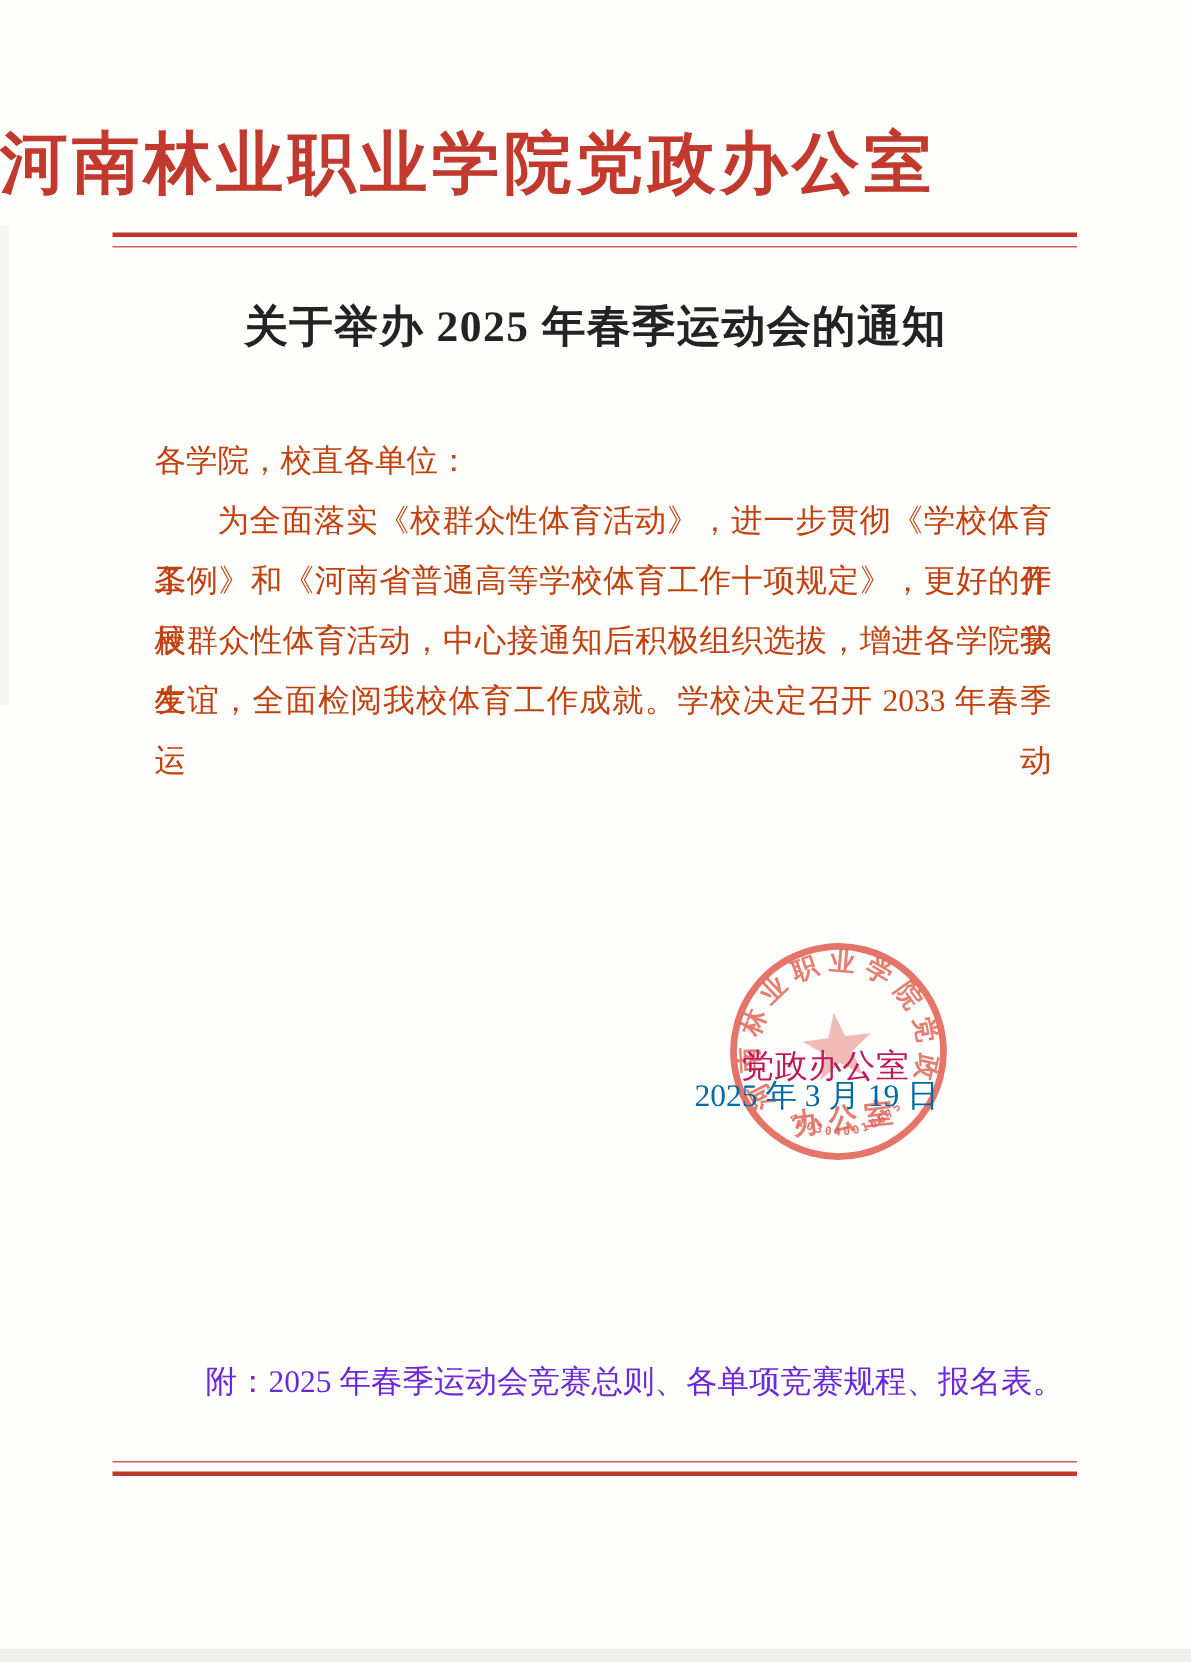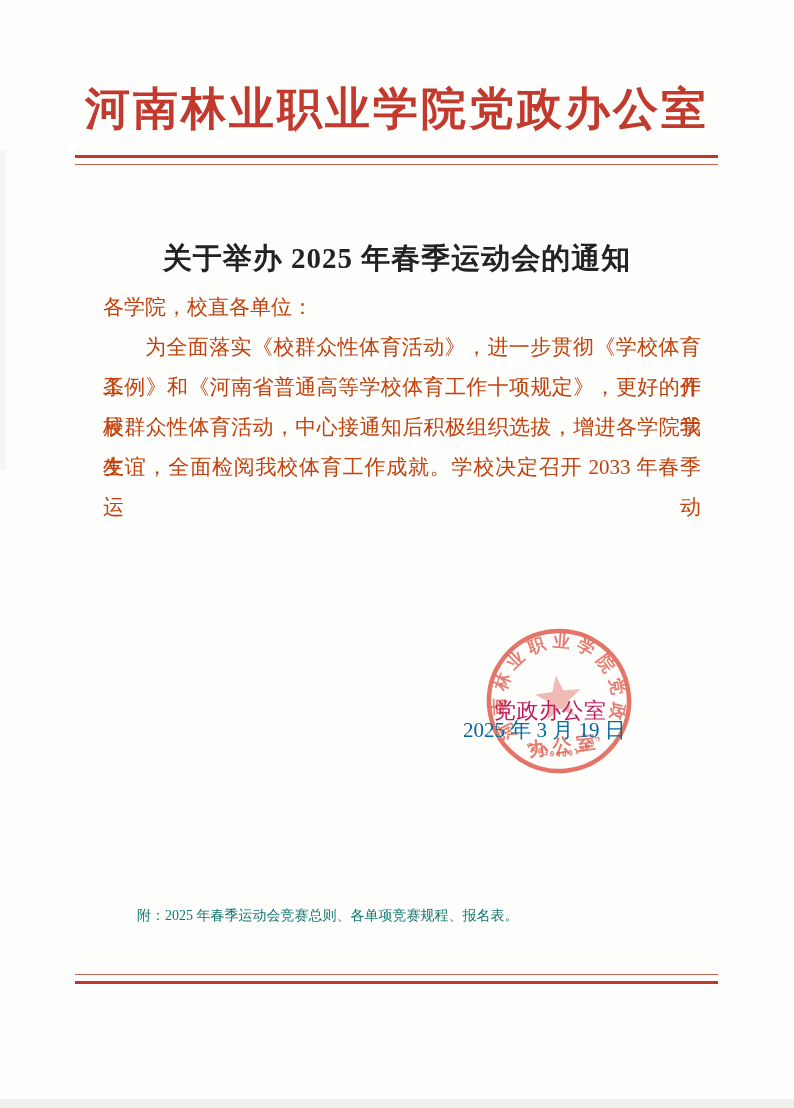--- a/index.html
+++ b/index.html
@@ -11,37 +11,36 @@
   }
   .page{position:absolute;inset:0;background:#fefefd;}
 
   
   .scan-bottom{position:absolute;left:0;bottom:0;width:794px;height:9px;background:#efefec;}
   .scan-left{position:absolute;left:0;top:150px;width:6px;height:320px;background:#ececea;opacity:.5;}
 
   
   .header-title{
     position:absolute;left:0;top:82px;width:794px;
-    text-align:center;font-size:45px;font-weight:bold;
+    text-align:left;font-size:45px;font-weight:bold;
     color:#c23a2d;letter-spacing:3px;line-height:54px;
     white-space:nowrap;
   }
   .rule{position:absolute;left:75px;width:643px;background:#bf382b;}
   .rule-top-thick{top:155px;height:3px;}
   .rule-top-thin{top:164px;height:1px;opacity:.8;}
   .rule-bottom-thin{top:974px;height:1px;opacity:.8;}
   .rule-bottom-thick{top:981px;height:3px;}
 
   
   .doc-title{
     position:absolute;left:0;top:199px;width:794px;
     text-align:center;font-size:29px;font-weight:bold;
     color:#232323;letter-spacing:1px;line-height:38px;
     white-space:nowrap;
-    margin-top:40px;
   }
 
   
   .body-block{
     position:absolute;left:103px;top:287px;width:598px;
     font-size:21px;line-height:40px;color:#c2410c;
   }
   .body-line{height:40px;white-space:nowrap;}
   .jl{text-align:justify;text-align-last:justify;white-space:normal;}
   .indent{text-indent:42px;}
@@ -59,21 +58,21 @@
     font-size:22px;color:#be185d;letter-spacing:0.5px;white-space:nowrap;z-index:3;
   }
   .sig-date{
     position:absolute;left:463px;top:716px;
     font-size:21px;color:#0369a1;white-space:nowrap;z-index:3;
   }
 
   
   .attachment{
     position:absolute;left:137px;top:907px;
-    font-size:14px;color:#0f766e;white-space:nowrap;
+    font-size:21px;color:#6d28d9;white-space:nowrap;
   }
 </style>
 </head>
 <body>
 
 <div class="page">
 
   <div class="scan-bottom"></div>
   <div class="scan-left"></div>
 

